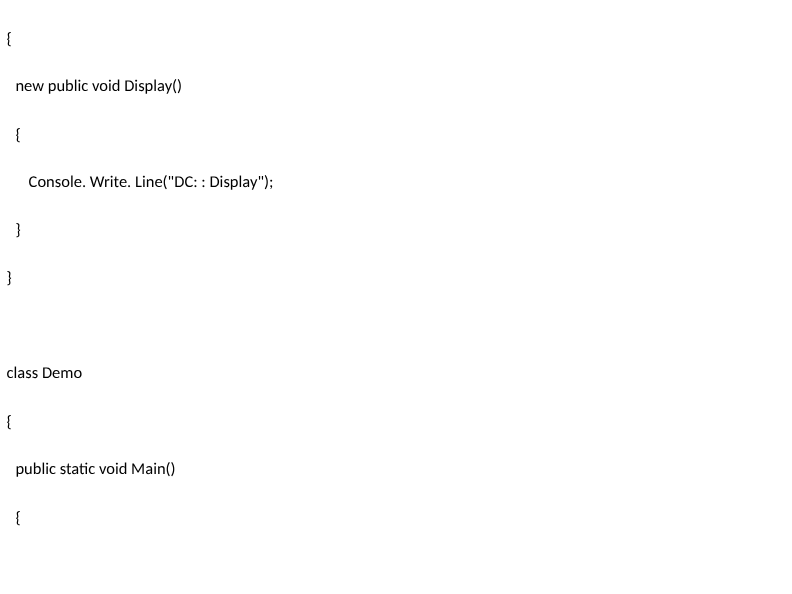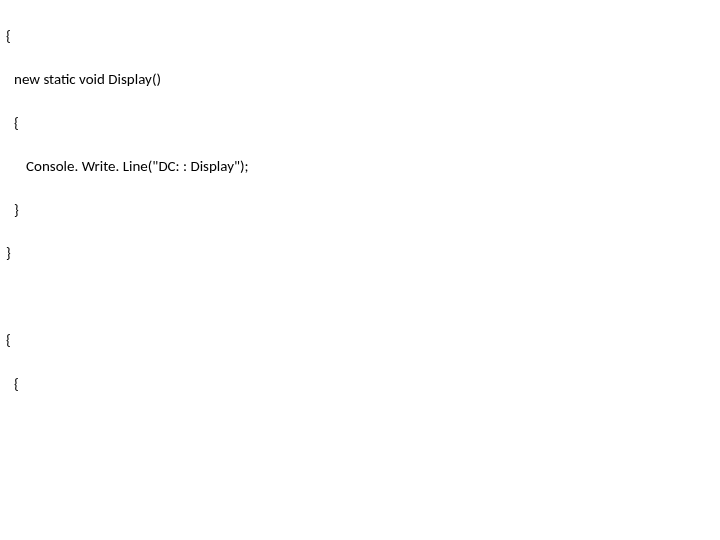--- a/index.html
+++ b/index.html
@@ -25,27 +25,29 @@
   .blank {
     display: block;
     height: 1.45em;
   }
 </style>
 </head>
 <body>
 
 <div class="code-block">
 <span class="line">{</span>
-<span class="line indent-1">new static void Display()</span>
+<span class="line indent-1">new public void Display()</span>
 <span class="line indent-1">{</span>
 <span class="line indent-2">Console. Write. Line("DC: : Display");</span>
 <span class="line indent-1">}</span>
 <span class="line">}</span>
 <span class="blank"></span>
+<span class="line">class Demo</span>
 <span class="line">{</span>
+<span class="line indent-1">public static void Main()</span>
 <span class="line indent-1">{</span>
 
 
 
 
 
 
 
 
 

